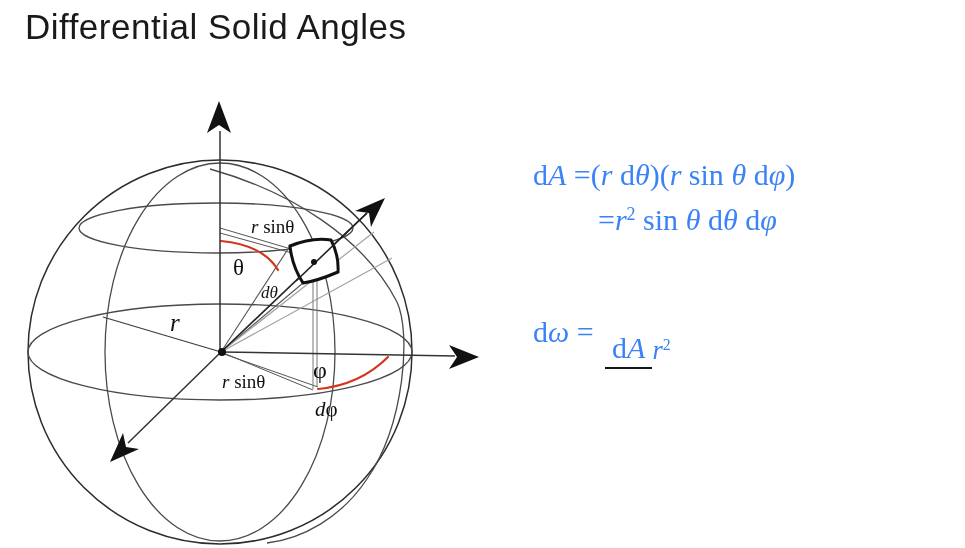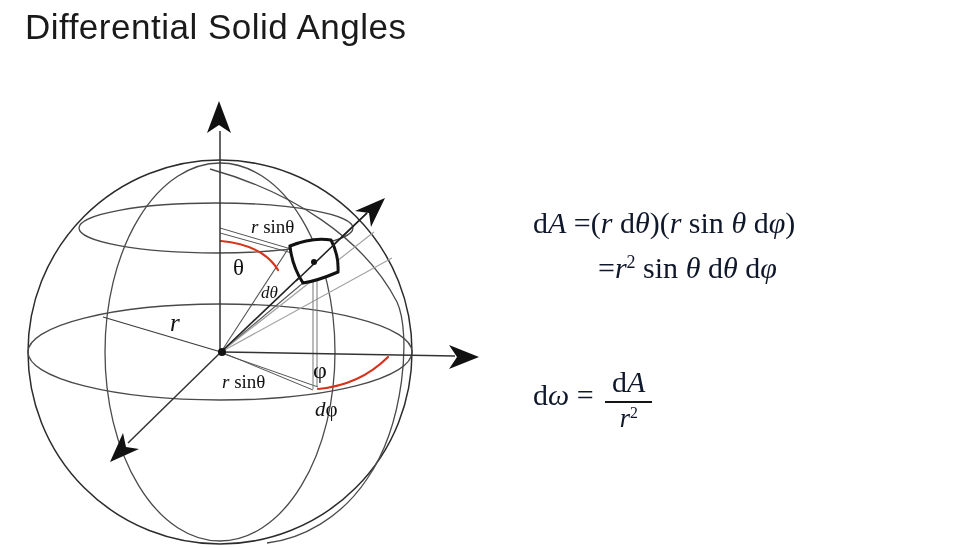--- a/index.html
+++ b/index.html
@@ -3,27 +3,27 @@
 <meta charset="utf-8">
 <style>
   html,body{margin:0;padding:0;background:#ffffff;}
   #stage{position:relative;width:965px;height:548px;background:#fff;overflow:hidden;
          font-family:"Liberation Sans",sans-serif;color:#141414;}
   .title{position:absolute;left:25px;top:7px;font-size:35px;font-weight:400;
          letter-spacing:0.5px;color:#1a1a1a;text-align:center;}
   svg{position:absolute;left:0;top:0;}
   svg text{font-family:"Liberation Serif",serif;fill:#111;}
   .eq{position:absolute;font-family:"Liberation Serif",serif;font-size:30px;
-      color:#0f172a;white-space:pre;margin-top:48px;}
+      color:#3b82f6;white-space:pre;}
   .eq .rm{font-style:normal;}
   .eq .it{font-style:italic;}
   .eq .sup{font-style:normal;font-size:0.6em;vertical-align:0.55em;letter-spacing:0;}
   .eqrow{display:flex;align-items:center;}
-  .frac{display:inline-flex;flex-direction:column;align-items:center;
-        vertical-align:middle;margin:0 4px;position:relative;top:4px;}
+  .frac{display:inline-flex;flex-direction:row;align-items:center;
+        vertical-align:middle;margin:0 4px;position:relative;top:18px;}
   .frac .num{display:block;padding:0 7px 3px 7px;border-bottom:2px solid #151515;line-height:1.05;}
   .frac .den{display:block;padding-top:2px;font-size:0.88em;line-height:1.05;}
 </style>
 </head>
 <body>
 
 <div id="stage">
 
   <div class="title">Differential Solid Angles</div>
 

